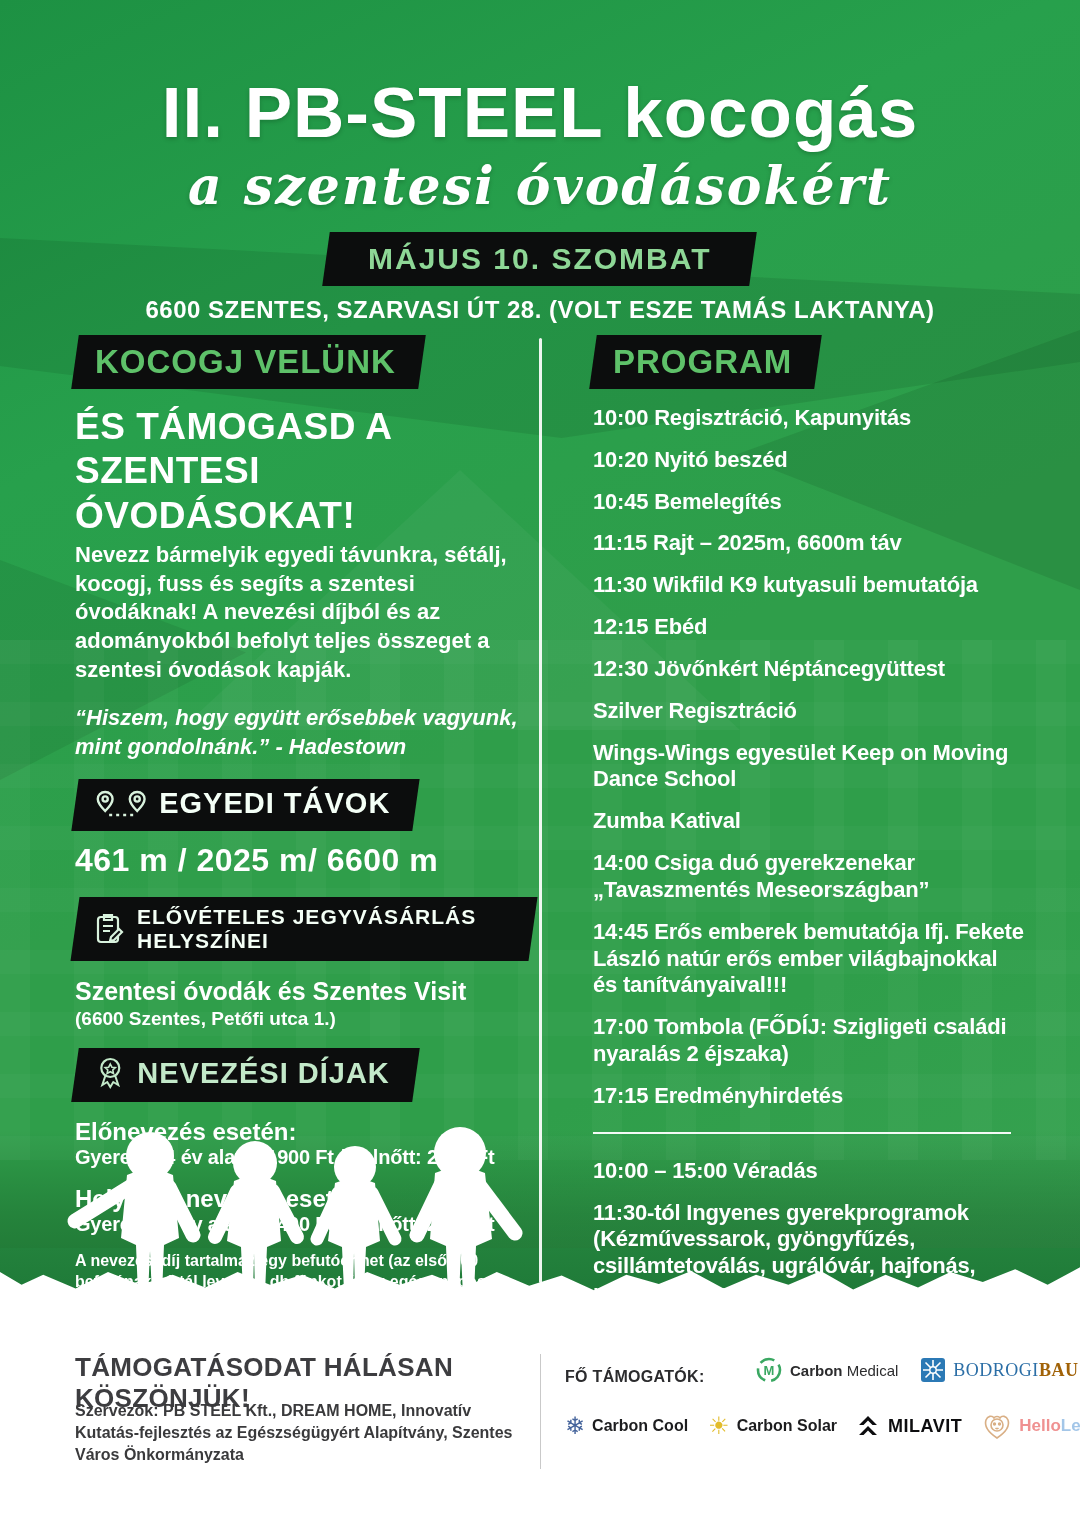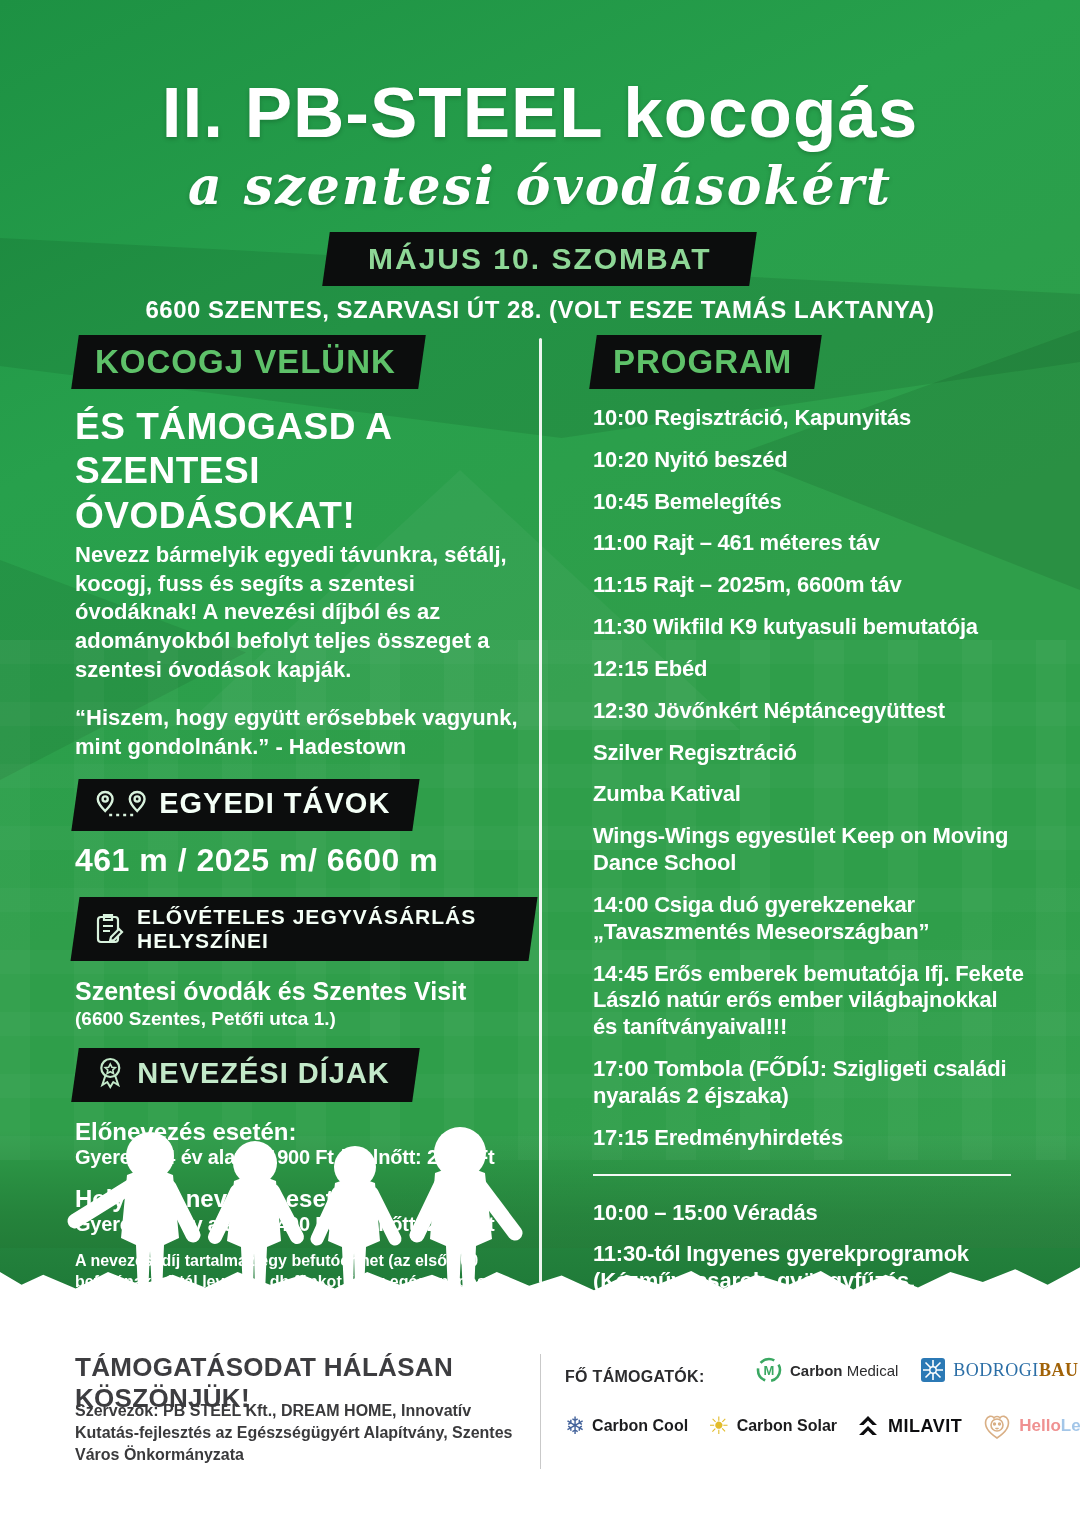--- a/index.html
+++ b/index.html
@@ -57,21 +57,21 @@
   .badge { display:inline-block; background:#0c0d0d; transform:skewX(-8deg); padding:8px 26px 8px 20px; }
   .badge > span { display:inline-flex; align-items:center; gap:12px; transform:skewX(8deg);
     font-weight:800; letter-spacing:1px; }
   .badge .t-green { color:#5ec169; font-size:33px; }
   .badge .t-white { color:#f4fff6; font-size:29px; }
   .badge .t-small { color:#f4fff6; font-size:21px; }
   .badge .t-light { color:#c3e9c9; font-size:29px; }
   .badge svg { flex:0 0 auto; }
   .h-support { margin-top:16px; font-size:37px; font-weight:800; line-height:1.2; letter-spacing:.5px; }
   .p-intro { margin-top:3px; font-size:22px; font-weight:700; line-height:1.3; }
-  .p-quote { margin-top:20px; font-size:22px; font-weight:700; line-height:1.3; }
+  .p-quote { margin-top:20px; font-size:22px; font-weight:700; font-style:italic; line-height:1.3; }
   .m-b18 { margin-top:18px; }
   .distances { margin-top:11px; font-size:32px; font-weight:800; letter-spacing:.5px; }
   .loc-name { margin-top:16px; font-size:25px; font-weight:800; }
   .loc-addr { margin-top:2px; font-size:19px; font-weight:700; }
   .fee-label { margin-top:16px; font-size:24px; font-weight:800; }
   .fee-value { font-size:20px; font-weight:800; letter-spacing:-.2px; }
   .fee-note { margin-top:14px; font-size:16px; font-weight:700; line-height:1.32; }
   .lunch { margin-top:14px; font-size:18px; font-weight:800; }
   .kids { position:absolute; left:-20px; top:788px; width:500px; height:190px; }
   
@@ -220,28 +220,27 @@
   <div class="col-right">
     <div class="badge">
       <span>
           <span class="t-green">PROGRAM</span>
         </span>
     </div>
     <div class="prog-list">
       <div class="prog-item">10:00 Regisztráció, Kapunyitás</div>
       <div class="prog-item">10:20 Nyitó beszéd</div>
       <div class="prog-item">10:45 Bemelegítés</div>
-      <div class="prog-item">11:00 Rajt – 461 méteres táv</div>
       <div class="prog-item">11:15 Rajt – 2025m, 6600m táv</div>
       <div class="prog-item">11:30 Wikfild K9 kutyasuli bemutatója</div>
       <div class="prog-item">12:15 Ebéd</div>
       <div class="prog-item">12:30 Jövőnkért Néptáncegyüttest</div>
       <div class="prog-item">Szilver Regisztráció</div>
+      <div class="prog-item">Wings-Wings egyesület Keep on Moving Dance School</div>
       <div class="prog-item">Zumba Katival</div>
-      <div class="prog-item">Wings-Wings egyesület Keep on Moving Dance School</div>
       <div class="prog-item">14:00 Csiga duó gyerekzenekar „Tavaszmentés Meseországban”</div>
       <div class="prog-item">14:45 Erős emberek bemutatója Ifj. Fekete László natúr erős ember világbajnokkal és tanítványaival!!!</div>
       <div class="prog-item">17:00 Tombola (FŐDÍJ: Szigligeti családi nyaralás 2 éjszaka)</div>
       <div class="prog-item">17:15 Eredményhirdetés</div>
       <div class="prog-divider"></div>
       <div class="prog-item">10:00 – 15:00 Véradás</div>
       <div class="prog-item">11:30-tól Ingyenes gyerekprogramok (Kézművessarok, gyöngyfűzés, csillámtetoválás, ugrálóvár, hajfonás, rekesz építés stb.)</div>
     </div>
     <div class="prog-notes">
       <div class="prog-note">A változtatás jogát fenntartjuk.</div>

